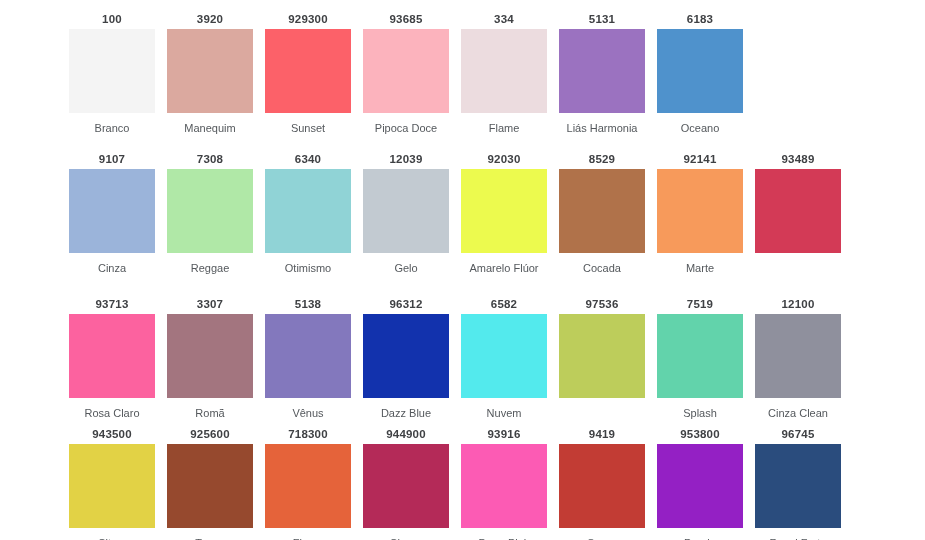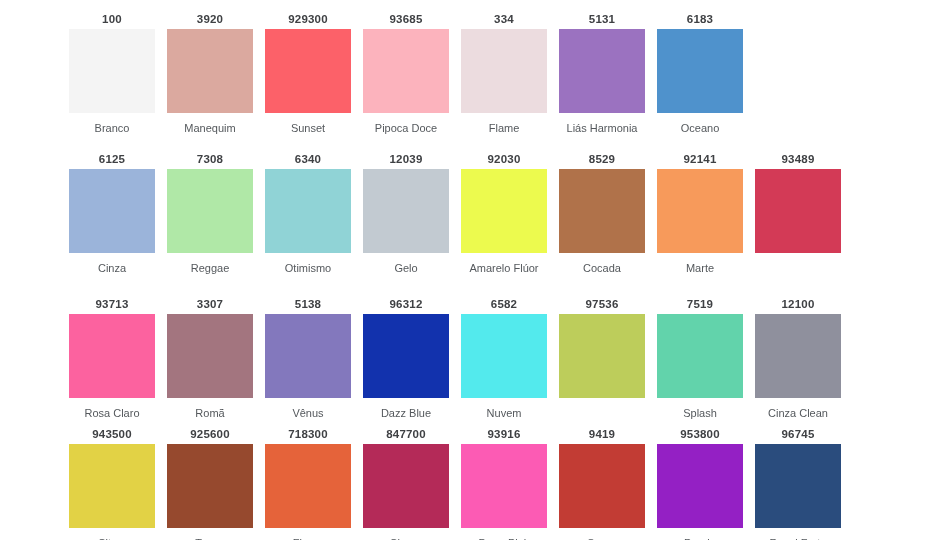--- a/index.html
+++ b/index.html
@@ -109,21 +109,21 @@
         <div class="swatch-name">Liás Harmonia</div>
       </div>
       <div class="swatch-cell">
         <div class="swatch-code">6183</div>
         <div class="swatch-chip" style="background-color: rgb(79, 146, 204);"></div>
         <div class="swatch-name">Oceano</div>
       </div>
     </div>
     <div class="swatch-row row-1">
       <div class="swatch-cell">
-        <div class="swatch-code">6125</div>
+        <div class="swatch-code">9107</div>
         <div class="swatch-chip" style="background-color: rgb(155, 180, 218);"></div>
         <div class="swatch-name">Cinza</div>
       </div>
       <div class="swatch-cell">
         <div class="swatch-code">7308</div>
         <div class="swatch-chip" style="background-color: rgb(176, 232, 167);"></div>
         <div class="swatch-name">Reggae</div>
       </div>
       <div class="swatch-cell">
         <div class="swatch-code">6340</div>
@@ -206,21 +206,21 @@
         <div class="swatch-code">925600</div>
         <div class="swatch-chip" style="background-color: rgb(150, 73, 46);"></div>
         <div class="swatch-name">Topaz</div>
       </div>
       <div class="swatch-cell">
         <div class="swatch-code">718300</div>
         <div class="swatch-chip" style="background-color: rgb(229, 99, 58);"></div>
         <div class="swatch-name">Flame</div>
       </div>
       <div class="swatch-cell">
-        <div class="swatch-code">847700</div>
+        <div class="swatch-code">944900</div>
         <div class="swatch-chip" style="background-color: rgb(180, 42, 88);"></div>
         <div class="swatch-name">Cherry</div>
       </div>
       <div class="swatch-cell">
         <div class="swatch-code">93916</div>
         <div class="swatch-chip" style="background-color: rgb(252, 91, 180);"></div>
         <div class="swatch-name">Deep Pink</div>
       </div>
       <div class="swatch-cell">
         <div class="swatch-code">9419</div>

